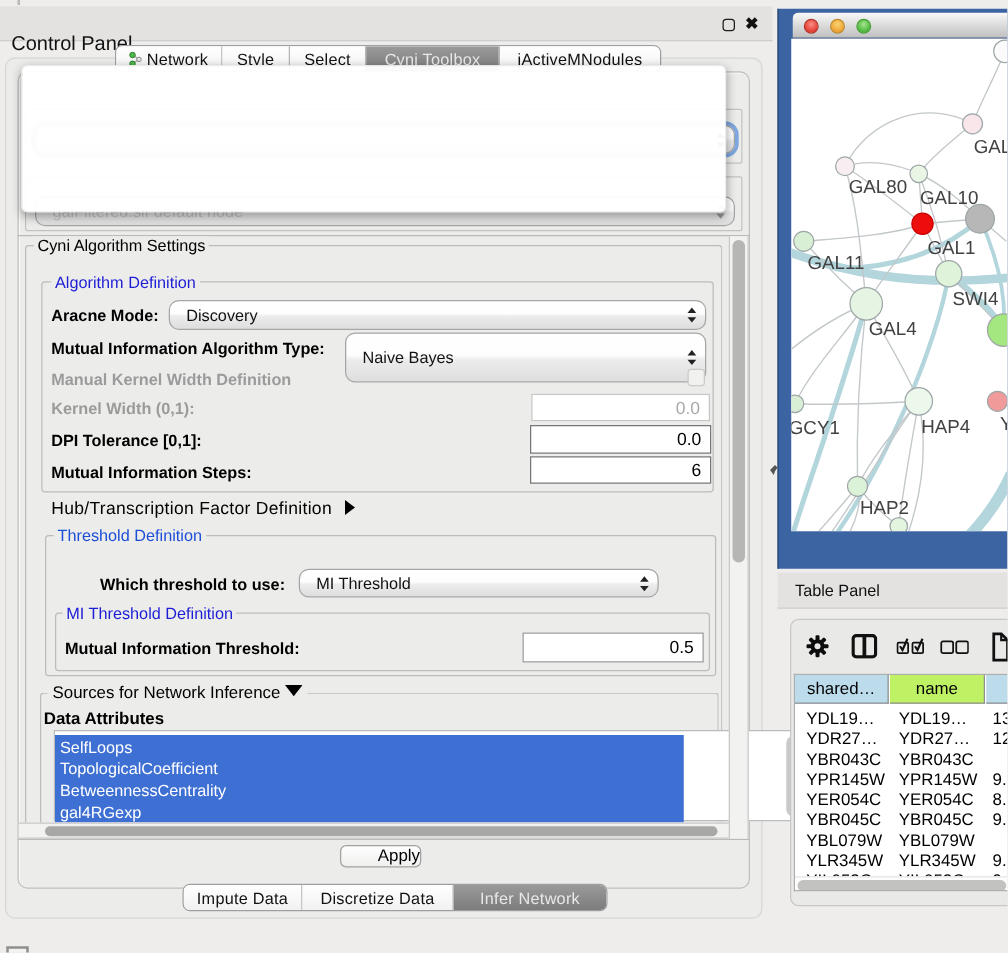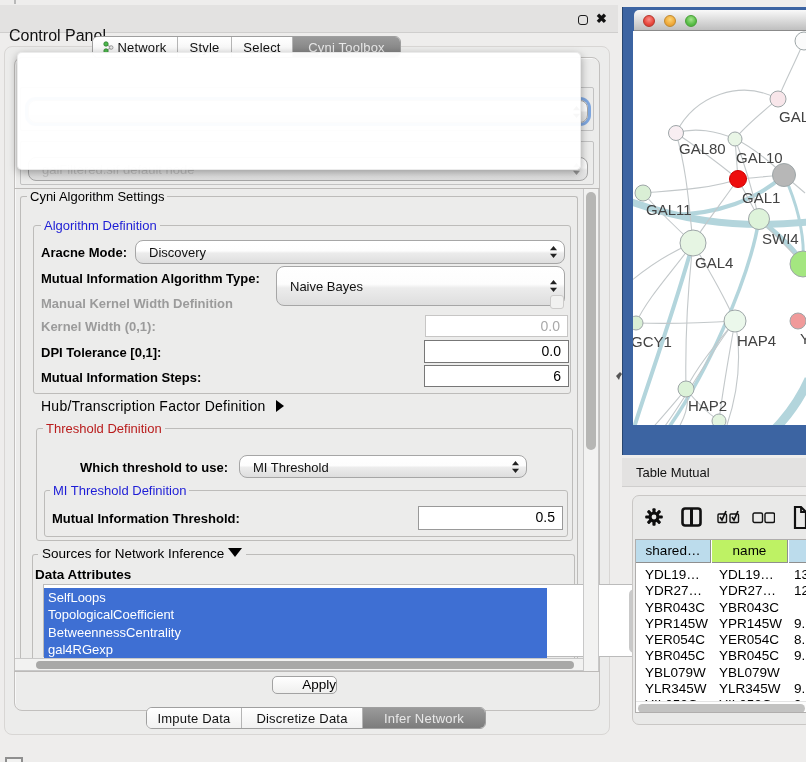--- a/index.html
+++ b/index.html
@@ -34,20 +34,21 @@
 <div class="tabseg" style="left:92px;top:36px">
   <div class="t" style="width:85px"><svg width="11" height="13" viewBox="0 0 11 13" style="margin-right:3px">
         <path d="M3 3 L8 6.5 M3 10 L8 6.5" stroke="#aaa" stroke-width="1.2" fill="none"></path>
         <circle cx="3" cy="3" r="2.2" fill="#4db84d" stroke="#2e7d2e" stroke-width="0.8"></circle>
         <circle cx="3" cy="10" r="2.2" fill="#4db84d" stroke="#2e7d2e" stroke-width="0.8"></circle>
         <circle cx="8.2" cy="6.5" r="1.8" fill="#e8e8e8" stroke="#888" stroke-width="0.8"></circle>
       </svg>Network</div>
   <div class="t" style="width:54px">Style</div>
   <div class="t" style="width:61px">Select</div>
   <div class="t sel" style="width:107px">Cyni Toolbox</div>
+  <div class="t" style="width:128px">jActiveMNodules</div>
 </div>
 
 <div class="abs" style="left:20px;top:87px;width:574px;height:44px;border:1px solid #c2c2c2;border-radius:2px"></div>
 <div class="combo" style="left:28px;top:100px;width:560px;height:23px;box-shadow:0 0 0 3px rgba(100,150,220,.8),inset 0 1px 0 rgba(255,255,255,.9)">
   <svg class="carr" width="9" height="14" viewBox="0 0 9 14">
       <path d="M4.5 1 L8 5.3 H1 Z" fill="#333"></path>
       <path d="M4.5 13 L1 8.7 H8 Z" fill="#333"></path>
     </svg>
 </div>
 <div class="abs" style="left:20px;top:141px;width:574px;height:44px;border:1px solid #c2c2c2;border-radius:2px"></div>
@@ -95,21 +96,21 @@
 <div class="tf" style="left:424px;top:340px;width:145px;height:23px;border:1px solid #777">0.0</div>
 <div class="lbl b" style="left:41px;top:370px">Mutual Information Steps:</div>
 <div class="tf" style="left:424px;top:365px;width:145px;height:22px;border:1px solid #777">6</div>
 
 <div class="lbl" style="left:41px;top:398px;font-size:14px;letter-spacing:0.25px">Hub/Transcription Factor Definition</div>
 <svg class="abs" style="left:275px;top:400px" width="9" height="12" viewBox="0 0 9 12">
     <path d="M1 0 L9 6 L1 12 Z" fill="#000"></path>
   </svg>
 
 <div class="grp" style="left:36px;top:428px;width:537px;height:113px">
-  <div class="gtit" style="left:6px;color:#b91c1c">Threshold Definition</div>
+  <div class="gtit" style="left:6px;color:#1d4ed8">Threshold Definition</div>
 </div>
 <div class="lbl b" style="left:80px;top:460px">Which threshold to use:</div>
 <div class="combo" style="left:239px;top:455px;width:288px;height:23px">
   <div class="ctxt">MI Threshold</div>
   <svg class="carr" width="9" height="14" viewBox="0 0 9 14">
       <path d="M4.5 1 L8 5.3 H1 Z" fill="#222"></path>
       <path d="M4.5 13 L1 8.7 H8 Z" fill="#222"></path>
     </svg>
 </div>
 <div class="grp" style="left:44px;top:490px;width:524px;height:47px">
@@ -222,21 +223,21 @@
     <text x="62" y="237">GAL4</text>
     <text x="-2" y="316">GCY1</text>
     <text x="104" y="315">HAP4</text>
     <text x="167" y="313">Y</text>
     <text x="55" y="380">HAP2</text>
   </g>
 </svg>
 </div>
 
 <div class="abs" style="left:622px;top:458px;width:184px;height:29px;background:#e3e2e1;border-bottom:1px solid #cfcecd">
-  <div class="abs" style="left:14px;top:7px;font-size:13px;color:#111">Table Mutual</div>
+  <div class="abs" style="left:14px;top:7px;font-size:13px;color:#111">Table Panel</div>
 </div>
 <div class="abs" style="left:632px;top:495px;width:180px;height:230px;background:#e9e9e8;border:1px solid #c9c7c5;border-radius:7px"></div>
 
 <svg class="abs" style="left:644px;top:507px" width="20" height="20" viewBox="0 0 20 20">
     <g fill="#0d0d0d">
       <circle cx="10" cy="10" r="5.6"></circle>
       <g>
         <rect x="8.4" y="1.2" width="3.2" height="4" rx="1"></rect>
         <rect x="8.4" y="14.8" width="3.2" height="4" rx="1"></rect>
         <rect x="1.2" y="8.4" width="4" height="3.2" rx="1"></rect>

